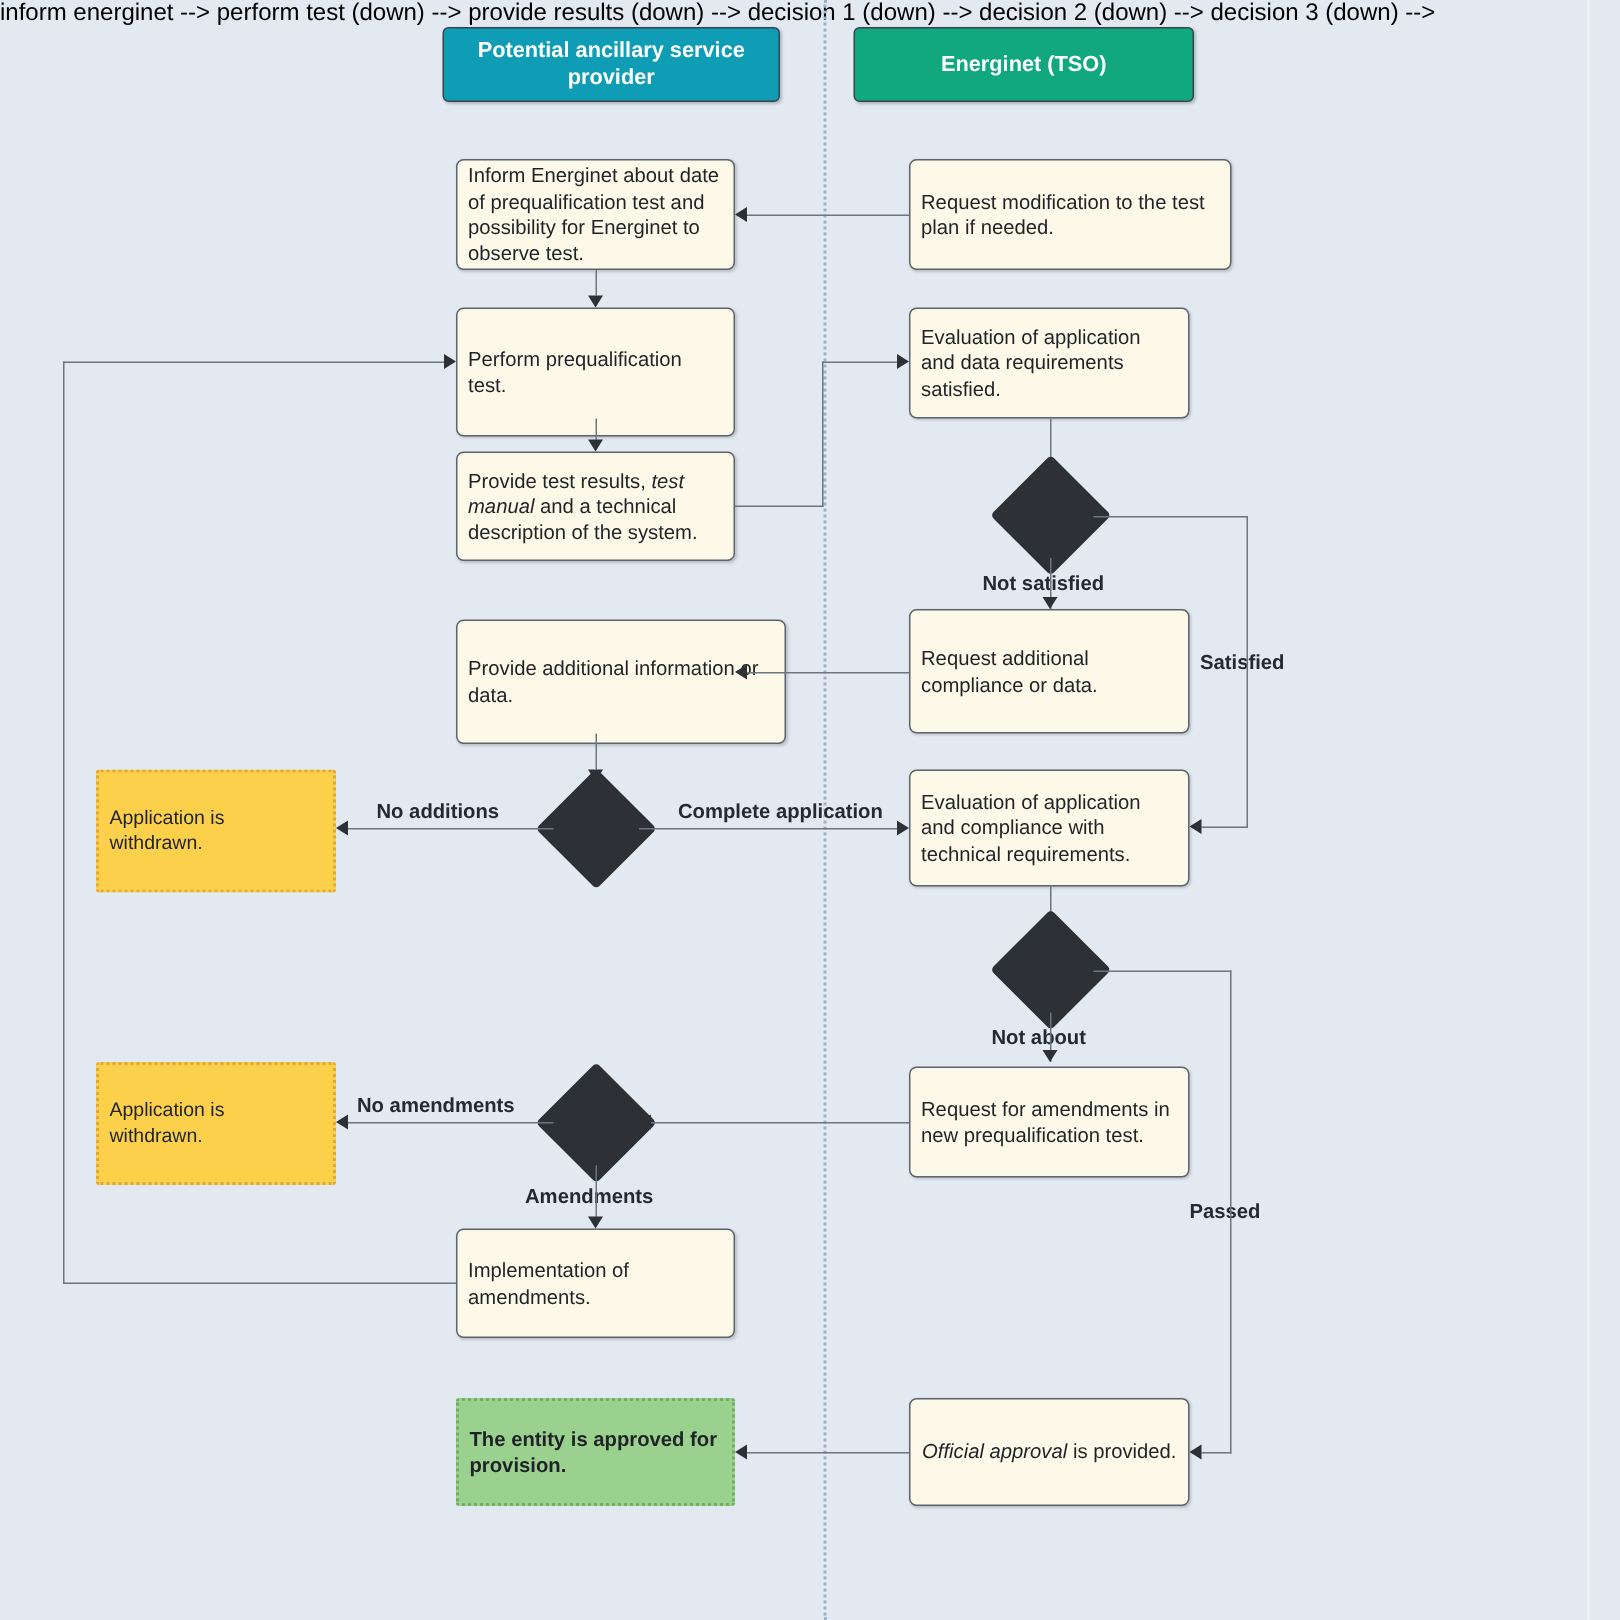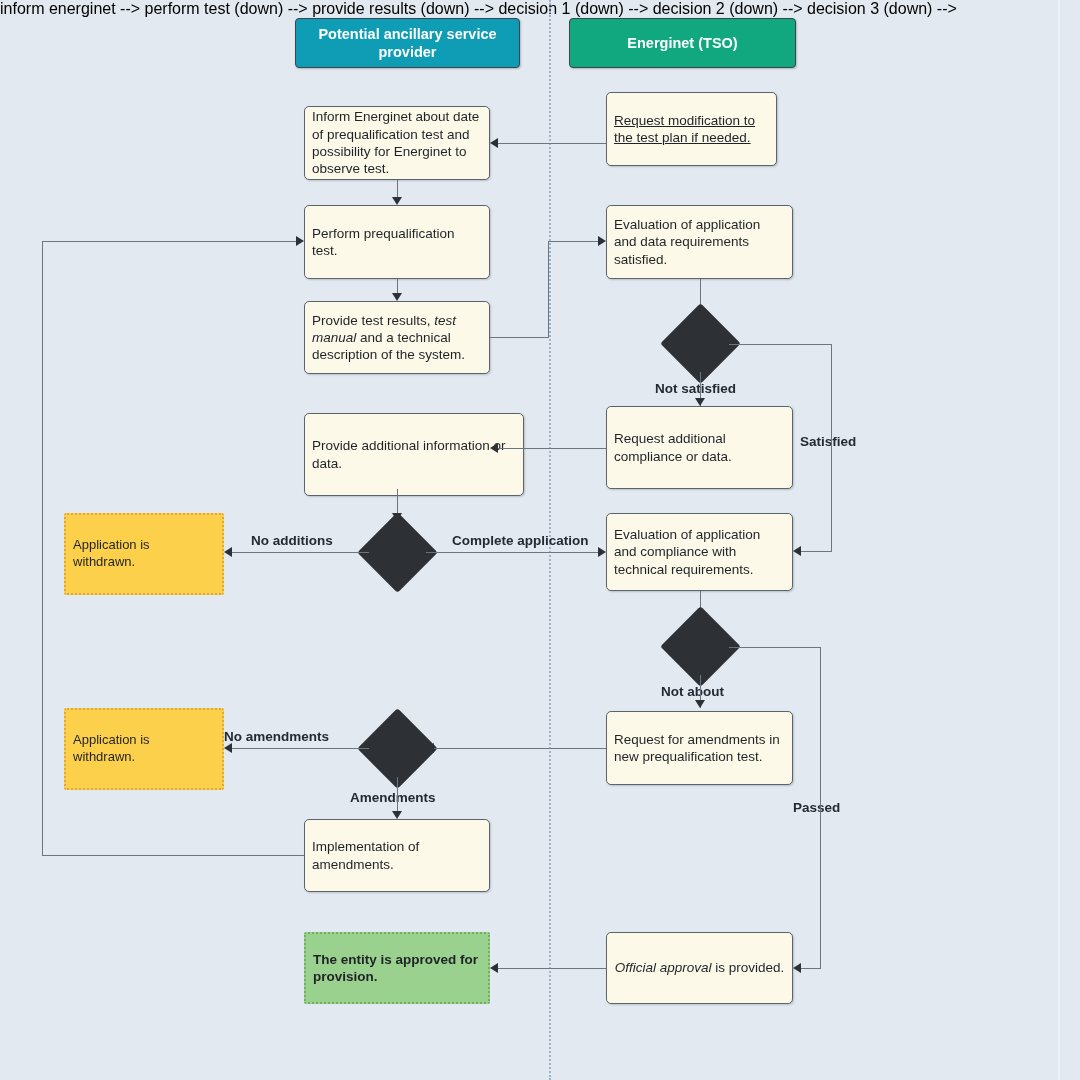--- a/index.html
+++ b/index.html
@@ -127,32 +127,32 @@
   <div class="right-edge-line" style="left:1058px;"></div>
 
   
   <div class="lane-header" style="left:295px; top:18px; width:225px; height:50px; background:#0f9cb5;">Potential ancillary service provider</div>
 
   <div class="lane-header" style="left:569px; top:18px; width:227px; height:50px; background:#11a87f;">Energinet (TSO)</div>
 
   
   <div class="node process" style="left:304px; top:106px; width:186px; height:74px;">Inform Energinet about date of prequalification test and possibility for Energinet  to observe test.</div>
 
-  <div class="node process" style="left:606px; top:92px; width:171px; height:74px;text-decoration:underline;">Request modification to the test plan if needed.</div>
+  <div class="node process" style="left:606px; top:106px; width:215px; height:74px;">Request modification to the test plan if needed.</div>
 
    inform energinet --&gt;
   <div class="h-line" style="left:498px; top:143px; width:108px;"></div>
   <div class="arrow left" style="left:490px; top:138px;"></div>
 
    perform test (down) --&gt;
   <div class="v-line" style="left:397px; top:180px; height:17px;"></div>
   <div class="arrow down" style="left:392px; top:197px;"></div>
 
   
-  <div class="node process" style="left:304px; top:205px; width:186px; height:74px;">Perform prequalification test.</div>
+  <div class="node process" style="left:304px; top:205px; width:186px; height:86px;">Perform prequalification test.</div>
 
   <div class="node process" style="left:606px; top:205px; width:187px; height:74px;">Evaluation of application and data requirements satisfied.</div>
 
    provide results (down) --&gt;
   <div class="v-line" style="left:397px; top:279px; height:14px;"></div>
   <div class="arrow down" style="left:392px; top:293px;"></div>
 
   
   <div class="node process" style="left:304px; top:301px; width:186px; height:73px;">
     <span><span>Provide test results, </span><em>test manual</em><span> and a technical description of the system.</span></span>
@@ -244,21 +244,21 @@
 
   <div class="node terminator-warn" style="left:64px; top:708px; width:160px; height:82px;">Application is withdrawn.</div>
 
   
   <div class="h-line" style="left:434px; top:748px; width:172px;"></div>
   <div class="arrow left" style="left:426px; top:743px;"></div>
 
   
   <div class="h-line" style="left:232px; top:748px; width:137px;"></div>
   <div class="arrow left" style="left:224px; top:743px;"></div>
-  <div class="edge-label" style="left:224px; top:729px;">No amendments</div>
+  <div class="edge-label" style="left:238px; top:729px;">No amendments</div>
 
   
   <div class="edge-label" style="left:350px; top:790px;text-align:right;">Amendments</div>
   <div class="v-line" style="left:397px; top:777px; height:34px;"></div>
   <div class="v-line" style="left:397px; top:811px; height:5px;"></div>
   <div class="arrow down" style="left:392px; top:811px;"></div>
 
   
   <div class="node process" style="left:304px; top:819px; width:186px; height:73px;">Implementation of amendments.</div>
 

